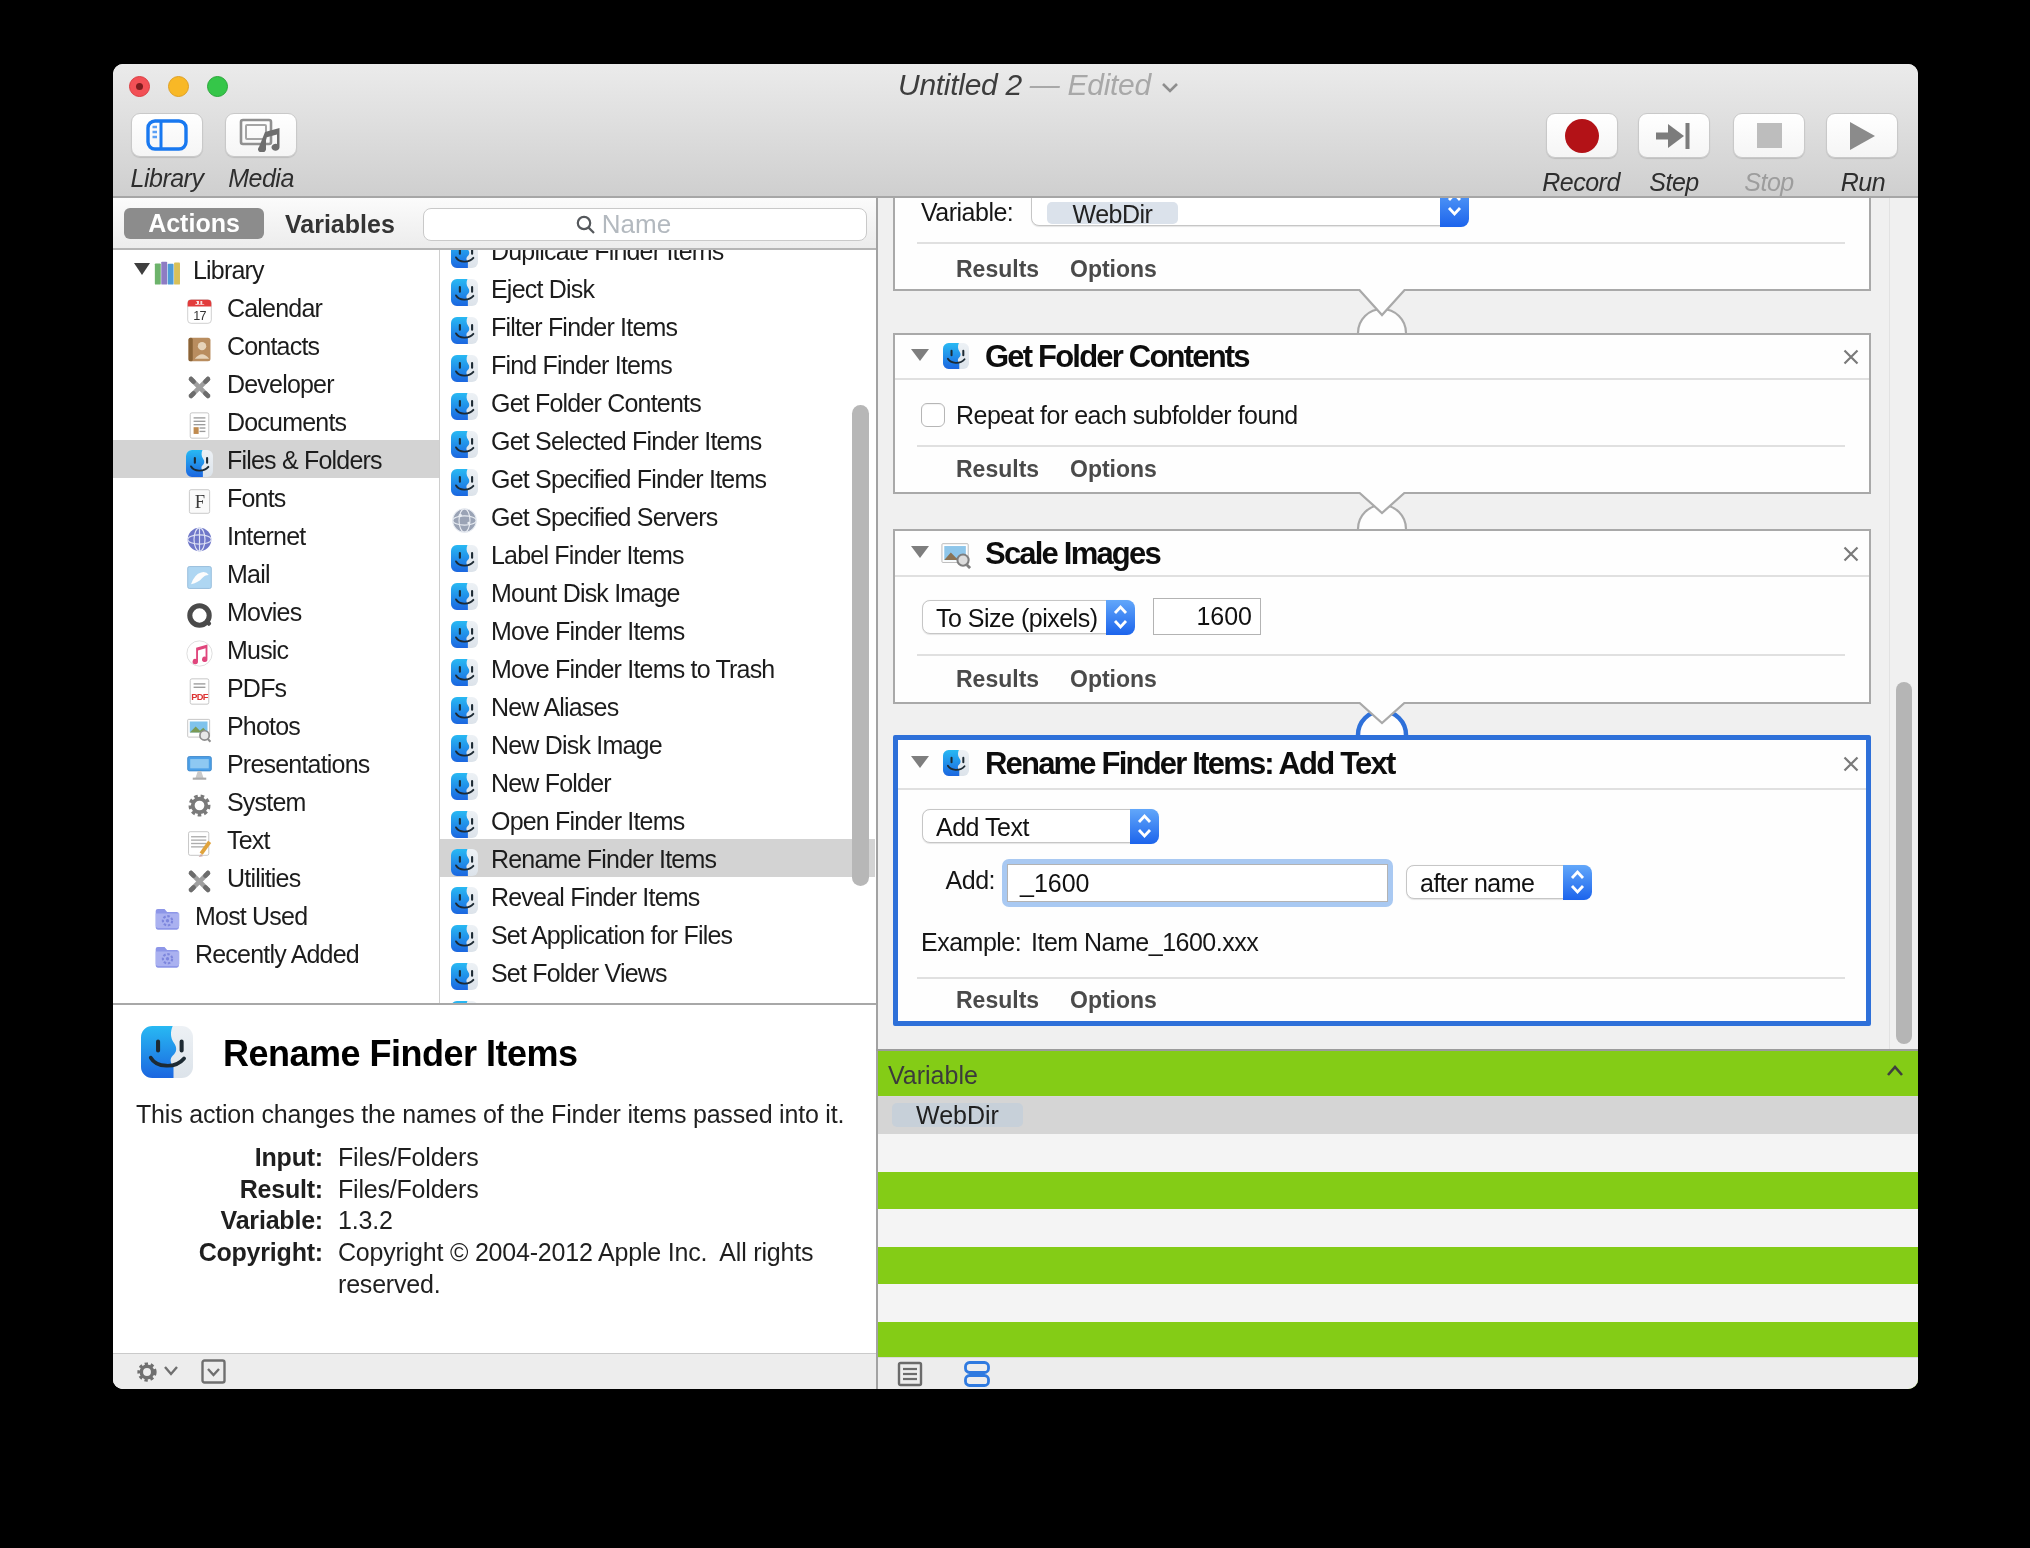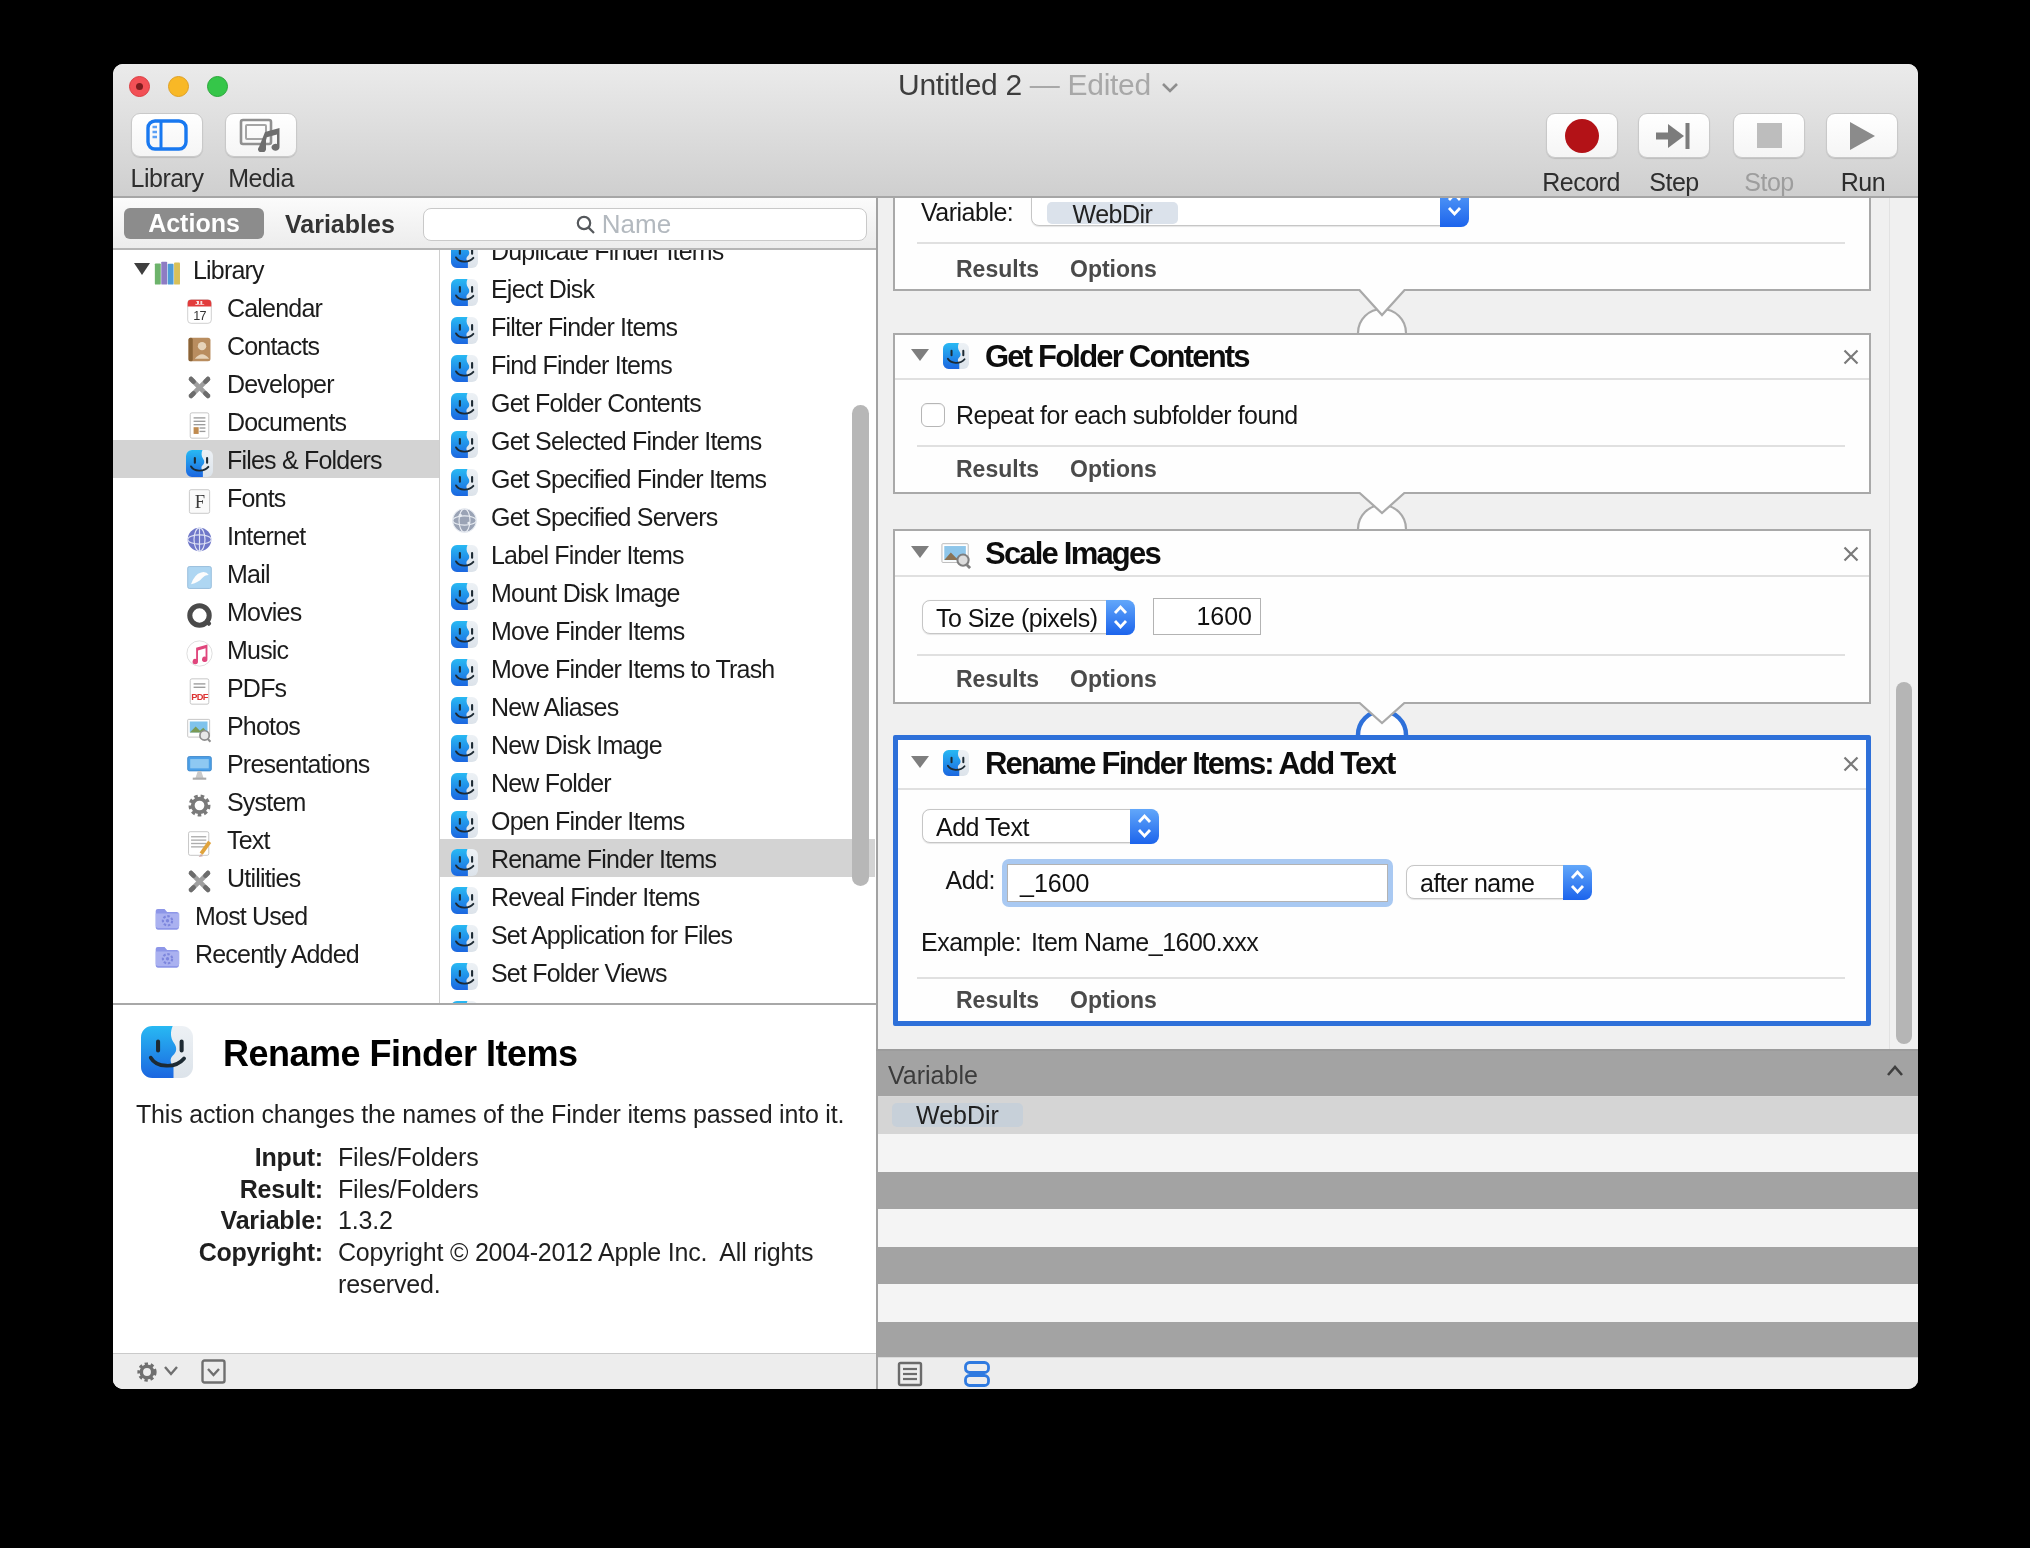--- a/index.html
+++ b/index.html
@@ -1,21 +1,21 @@
 <!DOCTYPE html>
 <html><head>
 <meta charset="utf-8">
 <style>
 *{margin:0;padding:0;box-sizing:border-box;}
 html,body{width:2030px;height:1548px;background:#000;font-family:"Liberation Sans",sans-serif;}
 body{position:relative;overflow:hidden;}
 .win{position:absolute;left:113px;top:64px;width:1805px;height:1325px;border-radius:10px;overflow:hidden;background:#fff;}
 .abs{position:absolute;}
 
-.toolbar{position:absolute;left:0;top:0;width:1805px;height:134px;background:linear-gradient(#ebebeb,#cfcfcf);border-bottom:2px solid #a6a6a6;}
+.toolbar{position:absolute;left:0;top:0;width:1805px;height:134px;background:linear-gradient(#ebebeb,#cfcfcf);border-bottom:2px solid #a6a6a6;font-style:italic;}
 .light{position:absolute;top:11.5px;width:21px;height:21px;border-radius:50%;}
 .tbtn{position:absolute;top:49px;width:72px;height:44px;border-radius:9px;background:linear-gradient(#ffffff,#f5f5f5);border:1px solid #c9c9c9;box-shadow:0 1px 1px rgba(0,0,0,0.12);display:flex;align-items:center;justify-content:center;}
 .tlabel{position:absolute;width:120px;text-align:center;font-size:25px;letter-spacing:-0.5px;color:#2e2e2e;top:100px;}
 .title{position:absolute;top:4px;left:24px;width:1805px;text-align:center;font-size:30px;letter-spacing:-0.3px;color:#3d3d3d;}
 .title .ed{color:#a8a8a8;}
 
 .tabrow{position:absolute;left:0;top:134px;width:763px;height:52px;background:linear-gradient(#fbfbfb,#ececec);border-bottom:2px solid #b5b5b5;}
 .pill{position:absolute;left:11px;top:10px;width:140px;height:31px;border-radius:6px;background:#8c8c8c;color:#fff;font-weight:bold;font-size:25px;text-align:center;line-height:31px;}
 .vars{position:absolute;left:172px;top:12px;font-weight:bold;font-size:25px;color:#343434;}
 .search{position:absolute;left:310px;top:10px;width:444px;height:33px;border-radius:8px;border:1.5px solid #c9c9c9;background:#fff;display:flex;align-items:center;justify-content:center;padding-right:45px;}
@@ -41,21 +41,21 @@
 .hdivider{position:absolute;height:2px;background:#e0e0e0;}
 .ro{position:absolute;font-weight:bold;font-size:23px;color:#4a4a4a;}
 .atitle{position:absolute;font-weight:bold;font-size:31px;color:#0d0d0d;letter-spacing:-1.8px;}
 .disc{position:absolute;width:0;height:0;border-left:9px solid transparent;border-right:9px solid transparent;border-top:12px solid #7e7e7e;}
 .closex{position:absolute;width:18px;height:18px;}
 .popup{position:absolute;background:#fff;border:1.5px solid #c6c6c6;border-radius:8px;box-shadow:0 0.5px 1px rgba(0,0,0,0.1);font-size:25px;letter-spacing:-0.5px;color:#111;}
 .popup .pt{position:absolute;left:13px;top:3px;}
 .stepper{position:absolute;right:-1.5px;top:-1.5px;bottom:-1.5px;width:29px;border-radius:0 8px 8px 0;background:linear-gradient(#62a7fa,#1c64ec);display:flex;flex-direction:column;align-items:center;justify-content:center;}
 .field{position:absolute;background:#fff;border:1.5px solid #b3b3b3;font-size:25px;color:#111;}
 .wfbot{position:absolute;left:763px;top:985px;width:1042px;height:2px;background:#9c9c9c;}
-.varp{position:absolute;left:765px;top:987px;width:1040px;height:338px;background:#a3a3a3;font-size:25px;}
+.varp{position:absolute;left:765px;top:987px;width:1040px;height:338px;background:#84cc16;font-size:25px;}
 .stripe{position:absolute;left:0;width:1040px;background:#f4f4f4;}
 .vbot{position:absolute;left:0;top:306px;width:1040px;height:32px;background:#ededed;border-top:1px solid #d9d9d9;}
 .ck{position:absolute;width:24px;height:24px;border:1.5px solid #b6b6b6;border-radius:6px;background:#fff;box-shadow:inset 0 1px 1px rgba(0,0,0,0.05);}
 .lbl{position:absolute;font-size:25px;letter-spacing:-0.5px;color:#161616;}
 </style>
 </head>
 <body>
 <svg width="0" height="0" style="position:absolute">
     <defs>
 <linearGradient id="gfA" x1="0" y1="0" x2="0" y2="1">

